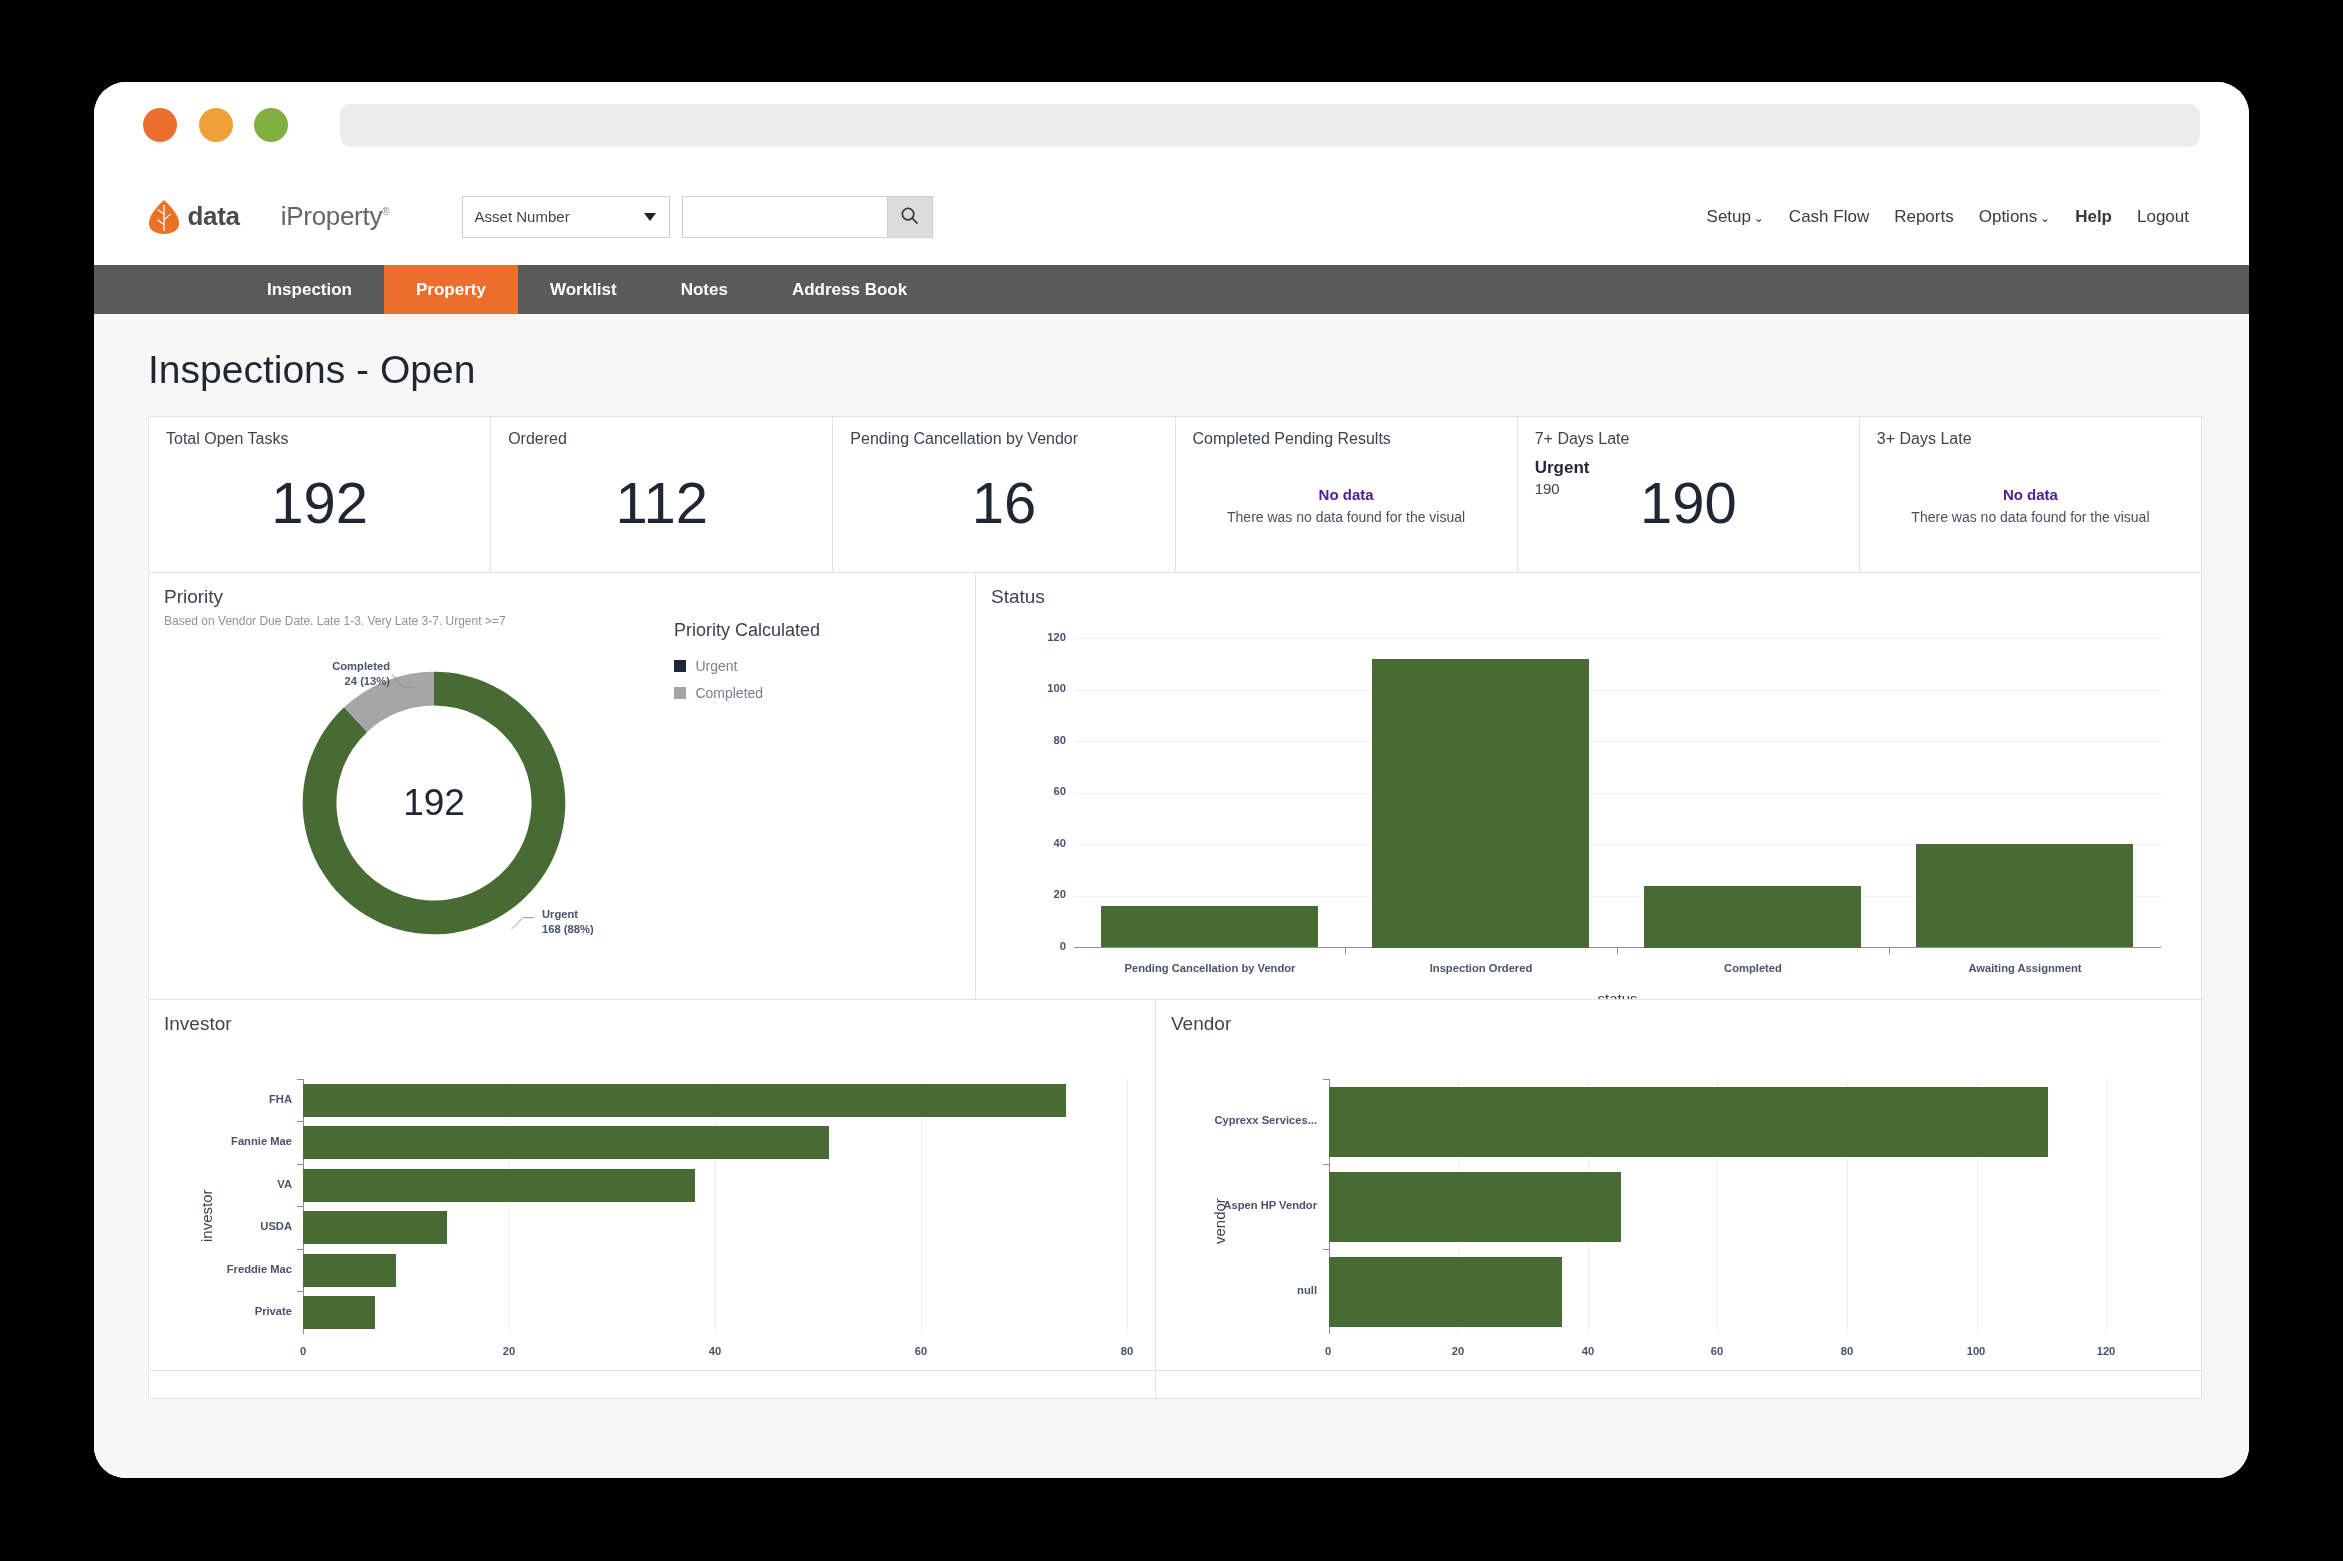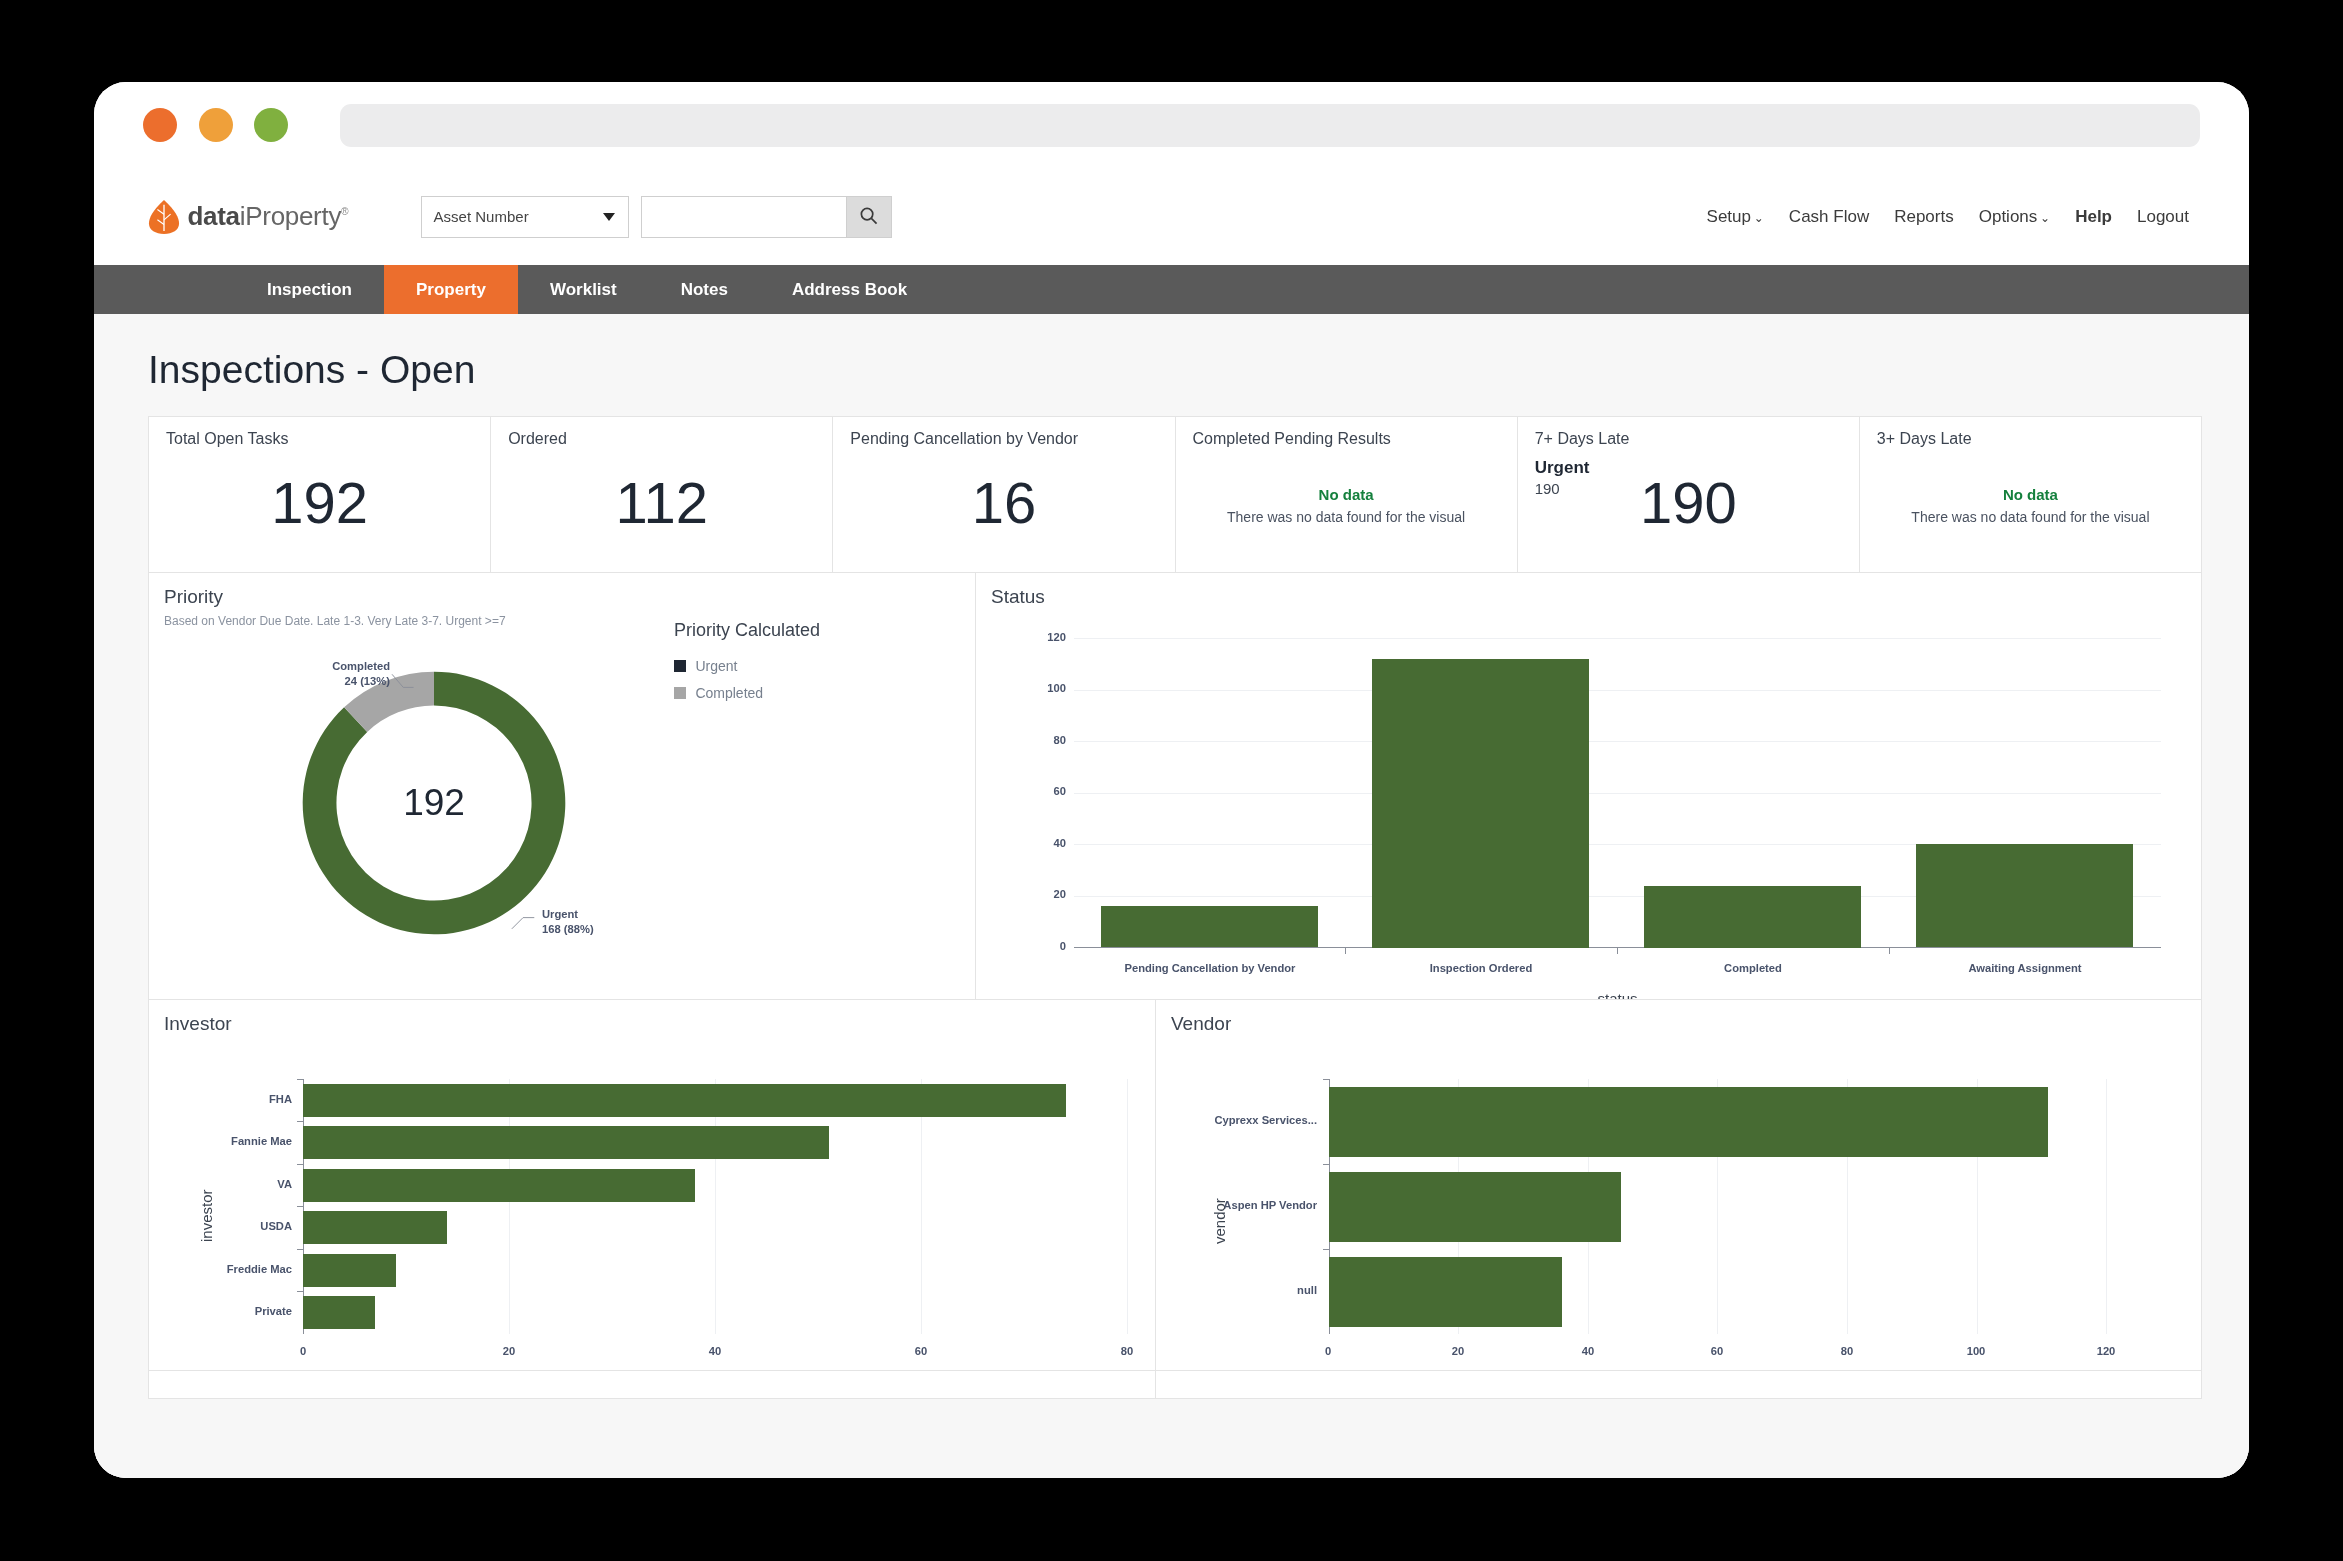--- a/index.html
+++ b/index.html
@@ -44,21 +44,21 @@
     height: 97px;
     display: flex;
     align-items: center;
     padding: 0 0 0 54px;
     background: #ffffff;
   }
   .logo { display: flex; align-items: center; gap: 7.5px; }
   .logo-mark { width: 32px; height: 36px; position: relative; }
   .logo-text { font-size: 26px; letter-spacing: -0.3px; color: #5b5b5b; white-space: nowrap; }
   .logo-text b { color: #4a4a4a; font-weight: 700; }
-  .logo-text .ip { color: #666; font-weight: 400; }
+  .logo-text .ip { color: #666; font-weight: 400; margin-left: 41px; }
   .logo-tm { font-size: 10.3px; vertical-align: super; color: #888; }
 
   .searchgroup { display: flex; align-items: center; margin-left: 73px; gap: 11.2px; }
   .select-box {
     width: 208px; height: 42px;
     border: 0.9px solid #cfcfcf;
     background: #fff;
     display: flex; align-items: center;
     padding: 0 11.2px;
     font-size: 15px; color: #444;
@@ -144,21 +144,21 @@
     font-size: 58px; color: #1f2733; font-weight: 300;
     line-height: 1;
     padding-bottom: 5.6px;
   }
   .nodata {
     flex: 1;
     display: flex; flex-direction: column;
     align-items: center; justify-content: center;
     gap: 6.6px;
   }
-  .nodata-title { font-size: 15px; font-weight: 700; color: #15803d; }
+  .nodata-title { font-size: 15px; font-weight: 700; color: #4c1d95; }
   .nodata-sub { font-size: 14px; color: #4a5260; }
   .tooltip-ov { position: absolute; left: 17px; top: 41px; }
   .tooltip-ov .t1 { font-size: 17px; font-weight: 700; color: #1f2733; }
   .tooltip-ov .t2 { font-size: 15px; color: #3c4450; margin-top: 1.9px; }
 
   
   .panel-row { display: flex; gap: 0; }
   .panel {
     background: #ffffff;
     border: 0.9px solid #e4e4e4;

